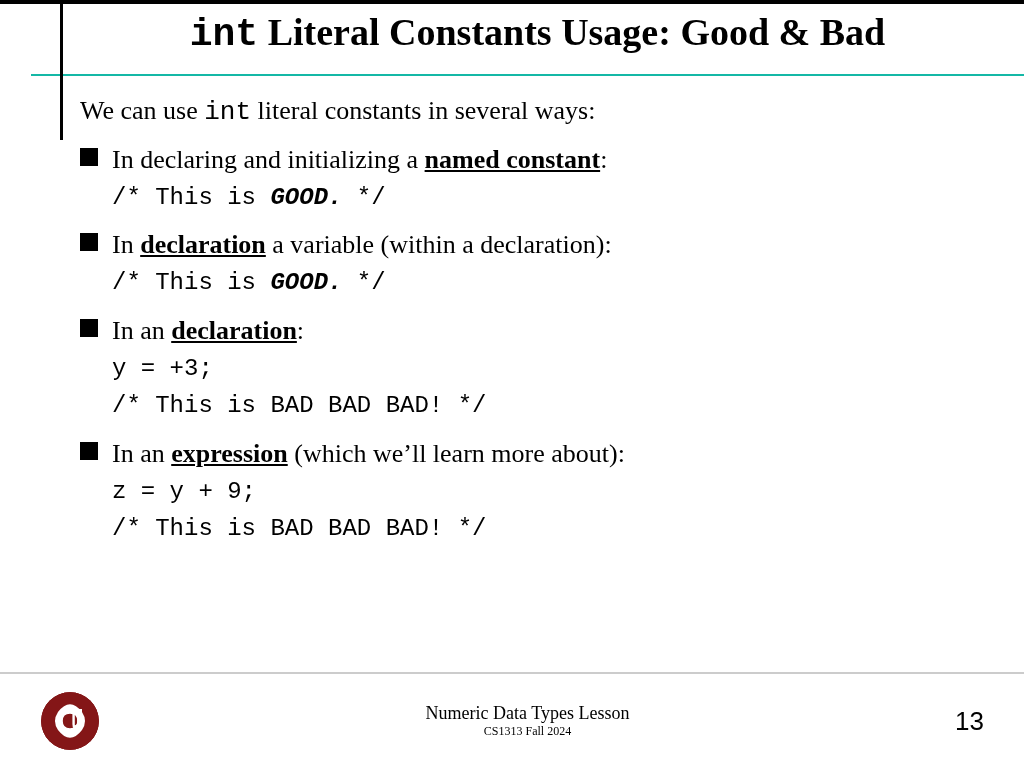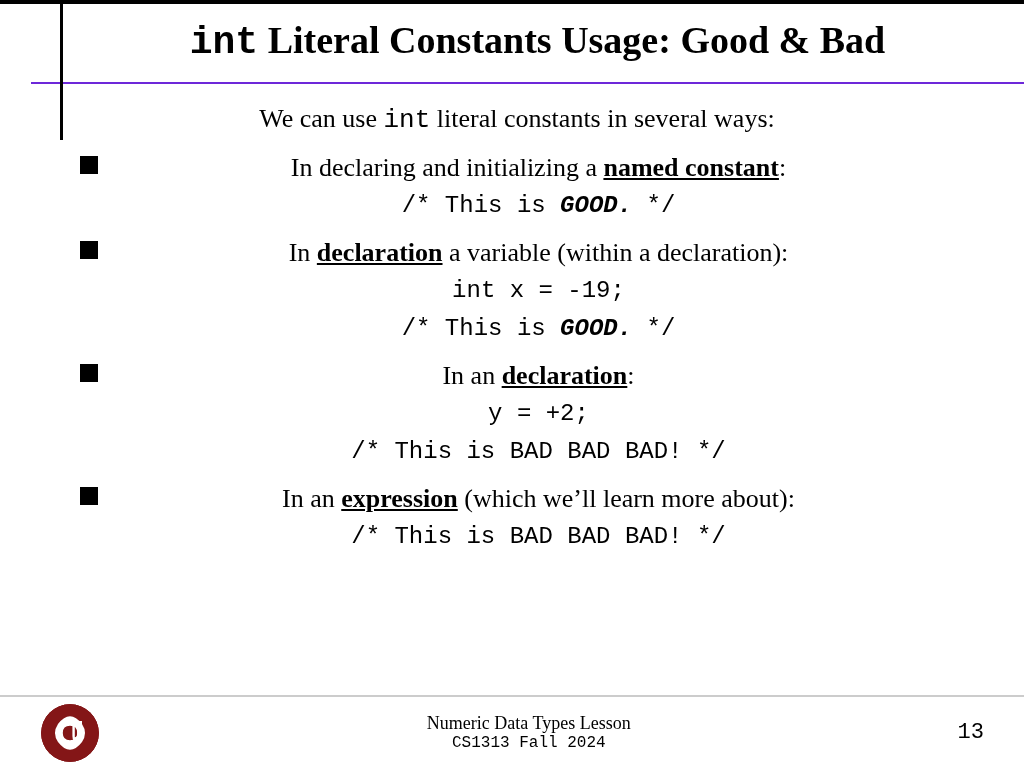--- a/index.html
+++ b/index.html
@@ -28,42 +28,41 @@
       position: absolute;
       top: 0;
       left: 60px;
       width: 3px;
       height: 140px;
       background: #000;
     }
 
     
     .header {
-      padding: 18px 60px 18px 80px;
-      border-bottom: 2px solid #6d28d9;
+      padding: 10px 60px 18px 80px;
+      border-bottom: 2px solid #14b8a6;
       margin-bottom: 20px;
       margin-left: 31px;
     }
 
     .header-title {
       font-size: 38px;
       font-weight: bold;
       font-family: 'Times New Roman', Times, serif;
       text-align: center;
     }
 
     .header-title .mono {
       font-family: 'Courier New', Courier, monospace;
       font-weight: bold;
     }
 
     
     .content {
       padding: 0 70px 0 80px;
-      text-align: center;
     }
 
     .intro-text {
       font-size: 26px;
       margin-bottom: 16px;
       font-family: 'Times New Roman', Times, serif;
     }
 
     .intro-text .mono {
       font-family: 'Courier New', Courier, monospace;
@@ -88,21 +87,20 @@
       width: 18px;
       height: 18px;
       background: #000;
       flex-shrink: 0;
       margin-top: 5px;
       margin-right: 14px;
     }
 
     .bullet-content {
       flex: 1;
-      margin-left: 11px;
     }
 
     .underline {
       text-decoration: underline;
     }
 
     .bold {
       font-weight: bold;
     }
 
@@ -122,21 +120,21 @@
     .code-bad {
       font-weight: normal;
     }
 
     
     .footer {
       position: absolute;
       bottom: 0;
       left: 0;
       right: 0;
-      height: 73px;
+      height: 96px;
       border-top: 2px solid #ccc;
       display: flex;
       align-items: center;
       padding: 0 40px;
     }
 
     .footer-logo {
       width: 60px;
       height: 60px;
     }
@@ -145,27 +143,27 @@
       flex: 1;
       text-align: center;
     }
 
     .footer-center .lesson-title {
       font-size: 18px;
       font-family: 'Times New Roman', Times, serif;
     }
 
     .footer-center .course-info {
-      font-size: 16px;
-      font-family: Liberation Mono, monospace;
+      font-size: 12px;
+      font-family: Liberation Serif, serif;
     }
 
     .footer-page {
-      font-size: 22px;
-      font-family: Liberation Mono, monospace;
+      font-size: 26px;
+      font-family: Liberation Sans, sans-serif;
     }
 
     
     .ou-logo-outer { fill: #841617; }
   </style>
 </head>
 <body>
 
 <div class="top-border"></div>
 
@@ -190,38 +188,38 @@
       <div class="bullet-content">
         <span>In declaring and initializing a </span><span class="underline bold">named constant</span><span>:</span>
         <span class="code-block">/* This is <strong class="code-good">GOOD.</strong> */</span>
       </div>
     </li>
 
     <li>
       <span class="bullet-square"></span>
       <div class="bullet-content">
         <span>In </span><span class="underline bold">declaration</span><span> a variable (within a declaration):</span>
-        <span class="code-block">int x = -19;</span>
         <span class="code-block">/* This is <strong class="code-good">GOOD.</strong> */</span>
       </div>
     </li>
 
     <li>
       <span class="bullet-square"></span>
       <div class="bullet-content">
         <span>In an </span><span class="underline bold">declaration</span><span>:</span>
-        <span class="code-block">y = +2;</span>
+        <span class="code-block">y = +3;</span>
         <span class="code-block">/* This is <strong class="code-bad">BAD BAD BAD!</strong> */</span>
       </div>
     </li>
 
     <li>
       <span class="bullet-square"></span>
       <div class="bullet-content">
         <span>In an </span><span class="underline bold">expression</span><span> (which we’ll learn more about):</span>
+        <span class="code-block">z = y + 9;</span>
         <span class="code-block">/* This is <strong class="code-bad">BAD BAD BAD!</strong> */</span>
       </div>
     </li>
 
   </ul>
 </div>
 
 <div class="footer">
 
   <svg class="footer-logo" viewBox="0 0 100 100" xmlns="http://www.w3.org/2000/svg">

